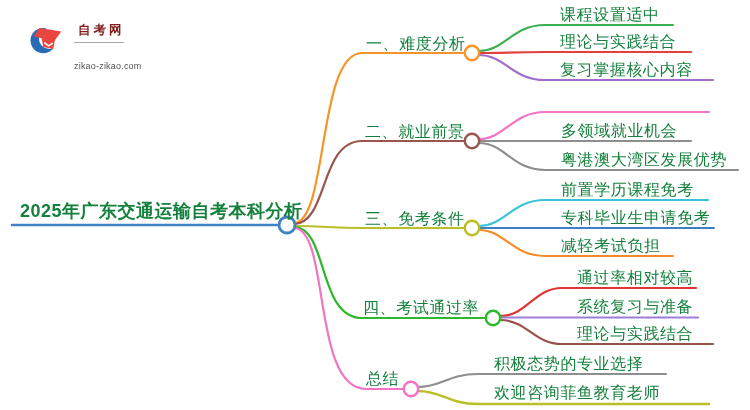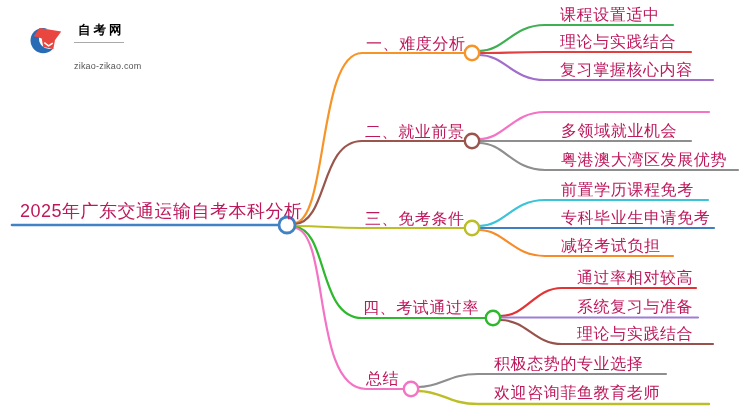--- a/index.html
+++ b/index.html
@@ -4,30 +4,30 @@
 <style>
   html,body{margin:0;padding:0;}
   body{
     width:750px;height:410px;position:relative;overflow:hidden;
     background:#ffffff;
     font-family:"Liberation Sans","DejaVu Sans",sans-serif;
   }
   .stage{position:absolute;left:0;top:0;width:750px;height:410px;}
   svg.wires{position:absolute;left:0;top:0;z-index:1;}
   .node{
-    position:absolute;z-index:2;color:#be185d;white-space:nowrap;
+    position:absolute;z-index:2;color:#15803d;white-space:nowrap;
     line-height:1.15;cursor:default;
   }
   .root-label{font-size:18px;letter-spacing:.5px;}
   .branch-label,.leaf-label{font-size:16px;letter-spacing:.6px;}
   
   .logo{position:absolute;left:30px;top:22px;z-index:3;display:flex;align-items:flex-start;}
   .logo-icon{width:36px;height:34px;display:block;}
   .logo-text{margin-left:8px;}
-  .logo-title{font-size:12.5px;font-weight:bold;color:#000000;letter-spacing:3px;padding-left:4px;}
+  .logo-title{font-size:12.5px;font-weight:bold;color:#7f1d1d;letter-spacing:3px;padding-left:4px;}
   .logo-sep{width:50px;height:1px;background:#a9a9a9;margin-top:3px;}
   .logo-domain{font-size:9px;color:#555;margin-top:18px;letter-spacing:.2px;}
 </style>
 </head>
 <body>
 
 <div class="stage">
 
   <div class="logo">
     <svg class="logo-icon" viewBox="0 0 34 32">
@@ -74,21 +74,21 @@
     <path d="M418 391 C442 391 448 404 478 404 H709" stroke-width="2.4" stroke="#bcbe25"></path>
 
     <circle cx="287" cy="225" r="8" fill="#ffffff" stroke-width="2.8" stroke="#4182c4"></circle>
     <circle cx="472" cy="53" r="7.2" fill="#ffffff" stroke-width="2.4" stroke="#f79428"></circle>
     <circle cx="472" cy="141" r="7.2" fill="#ffffff" stroke-width="2.4" stroke="#9a564c"></circle>
     <circle cx="472" cy="228" r="7.2" fill="#ffffff" stroke-width="2.4" stroke="#bcbe25"></circle>
     <circle cx="493" cy="318" r="7.2" fill="#ffffff" stroke-width="2.4" stroke="#2eb82e"></circle>
     <circle cx="411" cy="389" r="7.2" fill="#ffffff" stroke-width="2.4" stroke="#f473c4"></circle>
   </svg>
 
-  <div class="node root-label" style="left:20px;top:201px;">2025年广东交通运输自考本科分析</div>
+  <div class="node root-label" style="left:20px;top:201px;font-weight:bold;">2025年广东交通运输自考本科分析</div>
 
   <div class="node branch-label" style="left:366px;top:35px;">一、难度分析</div>
   <div class="node branch-label" style="left:365px;top:123px;">二、就业前景</div>
   <div class="node branch-label" style="left:365px;top:210px;">三、免考条件</div>
   <div class="node branch-label" style="left:363px;top:299px;">四、考试通过率</div>
   <div class="node branch-label" style="left:366px;top:370px;">总结</div>
 
   <div class="node leaf-label" style="left:560px;top:6px;">课程设置适中</div>
   <div class="node leaf-label" style="left:560px;top:33px;">理论与实践结合</div>
   <div class="node leaf-label" style="left:560px;top:61px;">复习掌握核心内容</div>

